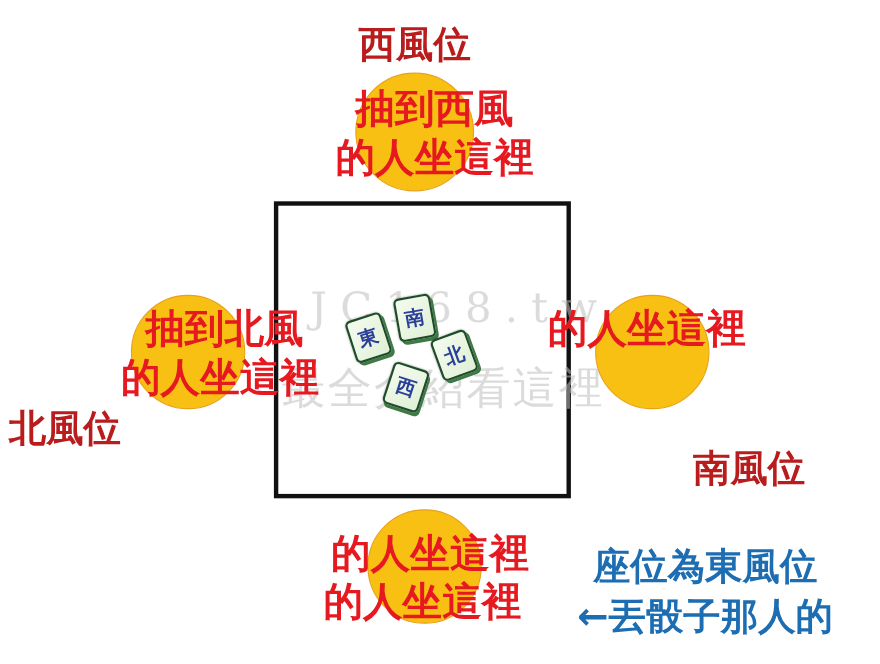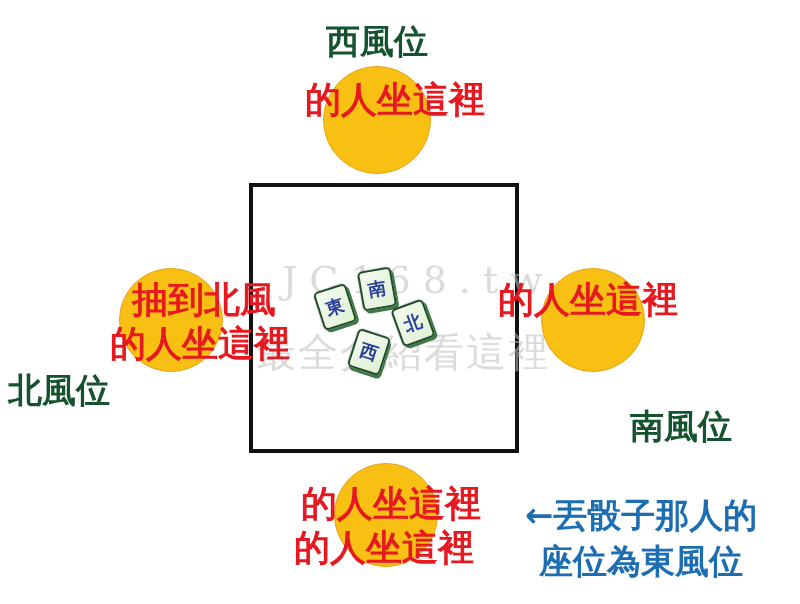--- a/index.html
+++ b/index.html
@@ -3,21 +3,21 @@
   <meta charset="utf-8">
   <style>
     html, body { margin: 0; padding: 0; background: #ffffff; }
     body { width: 800px; height: 604px; position: relative; overflow: hidden;
            font-family: "DejaVu Sans", "Liberation Sans", sans-serif; }
     .circle { position: absolute; border-radius: 50%;
               background: #F8C012; border: 1px solid #E8A21A; box-sizing: border-box; }
     .label { position: absolute; font-weight: bold; white-space: nowrap; line-height: 1; }
     .red { color: #E5191F; font-size: 36px; text-align: center; }
     .red div { line-height: 44px; }
-    .blue { color: #14532d; font-size: 34px; }
+    .blue { color: #b91c1c; font-size: 34px; }
     .table-box { position: absolute; left: 249px; top: 183px; width: 270px; height: 270px;
                  border: 4px solid #111; box-sizing: border-box; background: transparent; }
     .wm { position: absolute; color: rgba(190,190,190,0.55); font-family: "DejaVu Serif", serif;
           white-space: nowrap; pointer-events: none; }
     .tile { position: absolute; width: 30px; height: 36px; border-radius: 5px;
             background: linear-gradient(135deg, #f4fbef 0%, #dff0d5 100%);
             border: 2px solid #1f4d2a; box-shadow: 2px 3px 0 #3f7a45, 0 0 2px rgba(0,0,0,.4);
             display: flex; align-items: center; justify-content: center;
             color: #2a3f9a; font-size: 18px; font-weight: bold; }
     .arrow-note { color: #1C6DB2; font-size: 34px; font-weight: bold; position: absolute;
@@ -44,35 +44,36 @@
 </div>
 <div class="tile" style="left:396px; top:303px; transform:rotate(-20deg);">
   <span>北</span>
 </div>
 <div class="tile" style="left:352px; top:332px; transform:rotate(18deg);">
   <span>西</span>
 </div>
 
 <div class="label blue" style="left:326px; top:24px;">西風位</div>
 <div class="label red" style="left:290px; top:78px; width:210px;">
+  <div>抽到西風</div>
   <div>的人坐這裡</div>
 </div>
 
 <div class="label red" style="left:60px; top:278px; width:230px; text-align:right;">
   <div style="padding-right:14px;">抽到北風</div>
   <div>的人坐這裡</div>
 </div>
 <div class="label blue" style="left:8px; top:373px;">北風位</div>
 
 <div class="label red" style="left:498px; top:278px; width:200px; text-align:left;">
   <div>的人坐這裡</div>
 </div>
 <div class="label blue" style="left:630px; top:373px;margin-top:36px;">南風位</div>
 
 <div class="label red" style="left:284px; top:482px; width:200px;">
   <div style="padding-left:14px;">的人坐這裡</div>
   <div>的人坐這裡</div>
 </div>
 
 <div class="arrow-note" style="left:496px; top:492px; width:290px;">
+  <div>座位為東風位</div>
   <div>←丟骰子那人的</div>
-  <div>座位為東風位</div>
 </div>
 
 </body></html>

